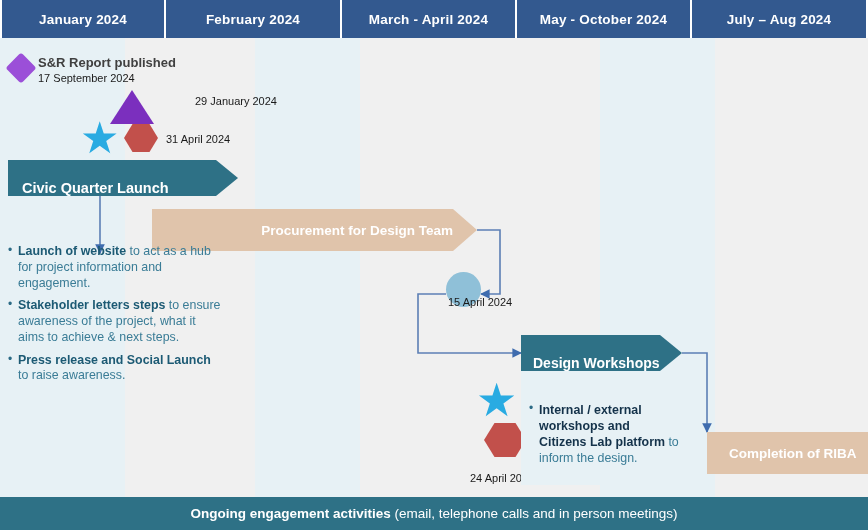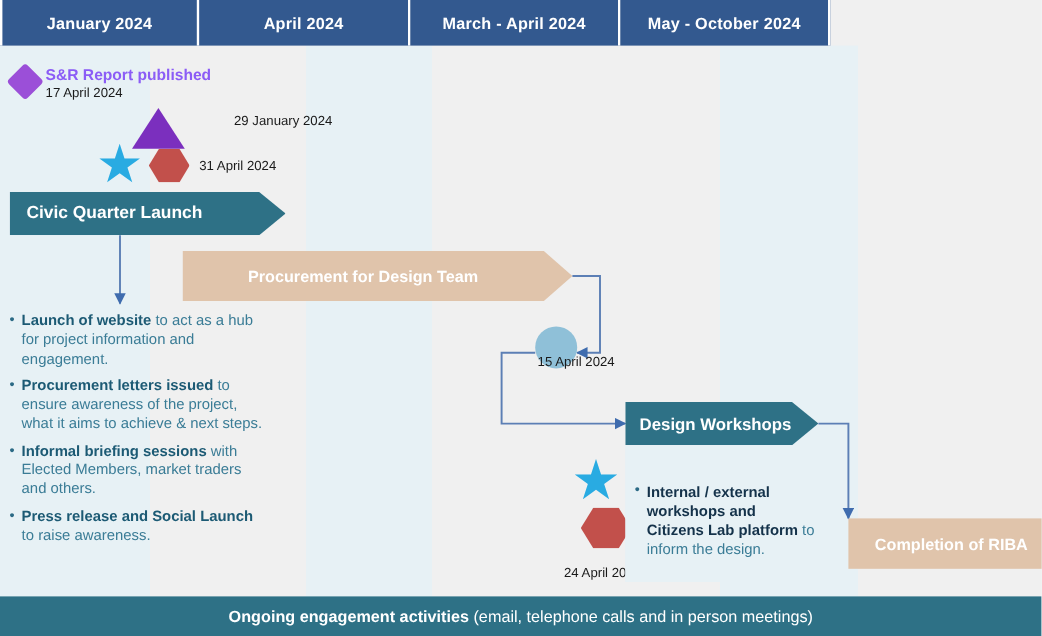--- a/index.html
+++ b/index.html
@@ -24,41 +24,41 @@
     border-right: 2px solid #ffffff;
     letter-spacing: .2px;
   }
   .hcell:first-child { border-left: 2px solid #ffffff; }
 
   
   .chev {
     position: absolute; display: flex; align-items: center;
     color: #ffffff; font-weight: bold;
   }
-  .chev-teal { background: #2e7186; }
+  .chev-teal { background: #2e7186; align-items: flex-end; }
   .chev-beige { background: #e0c4ab; }
-  .chev-label { width: 100%; text-align: center; }
+  .chev-label { width: 100%; text-align: right; }
 
   
   .flatbox {
     position: absolute; display: flex; align-items: center; justify-content: center;
     color: #ffffff; font-weight: bold; background: #e0c4ab;
   }
 
   
   .marker { position: absolute; }
   .diamond { background: #9b4fd8; transform: rotate(45deg); border-radius: 3px; }
   .triangle { width: 0; height: 0; }
   .hexagon { background: #c2504b; }
   .star { color: #29abe2; line-height: 1; }
   .circle { background: #8fc0d8; border-radius: 50%; }
 
   
   .mlabel { position: absolute; color: #1a1a1a; font-size: 11px; white-space: nowrap; }
-  .mtitle { position: absolute; color: #8b5cf6; font-size: 13px; font-weight: bold; white-space: nowrap; }
+  .mtitle { position: absolute; color: #404040; font-size: 13px; font-weight: bold; white-space: nowrap; }
 
   
   .bullets { position: absolute; color: #2b6a85; }
   .bullets ul { list-style: none; }
   .bullets li {
     position: relative; padding-left: 10px;
     margin-bottom: 7px; font-size: 12.4px; line-height: 1.27;
     color: #3a7c96;
   }
   .bullets li:before {
@@ -97,44 +97,45 @@
 
   <div class="band" style="left:0px;   width:125px; background:#e7f1f5;"></div>
   <div class="band" style="left:125px; width:130px; background:#f0f0f0;"></div>
   <div class="band" style="left:255px; width:105px; background:#e7f1f5;"></div>
   <div class="band" style="left:360px; width:240px; background:#f0f0f0;"></div>
   <div class="band" style="left:600px; width:115px; background:#e7f1f5;"></div>
   <div class="band" style="left:715px; width:153px; background:#f0f0f0;"></div>
 
   <div class="header">
     <div class="hcell" style="width:166px;">January 2024</div>
-    <div class="hcell" style="width:176px;">April 2024</div>
+    <div class="hcell" style="width:176px;">February 2024</div>
     <div class="hcell" style="width:175px;">March - April 2024</div>
     <div class="hcell" style="width:175px;">May - October 2024</div>
+    <div class="hcell" style="width:176px; border-right:2px solid #ffffff;">July – Aug 2024</div>
   </div>
 
   <svg class="conn" viewBox="0 0 868 530">
     <defs>
       <marker id="ah" markerWidth="7" markerHeight="7" refX="5.4" refY="3" orient="auto">
         <path d="M0,0 L6,3 L0,6 z" fill="#3f6cae"></path>
       </marker>
     </defs>
 
     <path d="M100,196 L100,253" stroke="#5c7fb5" stroke-width="1.6" fill="none" marker-end="url(#ah)"></path>
 
     <path d="M477,230 L500,230 L500,294 L481,294" stroke="#5c7fb5" stroke-width="1.6" fill="none" marker-end="url(#ah)"></path>
 
     <path d="M446,294 L418,294 L418,353 L521,353" stroke="#5c7fb5" stroke-width="1.6" fill="none" marker-end="url(#ah)"></path>
 
     <path d="M682,353 L707,353 L707,432" stroke="#5c7fb5" stroke-width="1.6" fill="none" marker-end="url(#ah)"></path>
   </svg>
 
   <div class="marker diamond" style="left:10px; top:57px; width:22px; height:22px;"></div>
   <div class="mtitle" style="left:38px; top:55px;">S&amp;R Report published</div>
-  <div class="mlabel" style="left:38px; top:72px;">17 April 2024</div>
+  <div class="mlabel" style="left:38px; top:72px;">17 September 2024</div>
 
   <div class="marker triangle" style="left:110px; top:90px; border-left:22px solid transparent; border-right:22px solid transparent; border-bottom:34px solid #7b2fbe;"></div>
   <div class="mlabel" style="left:148px; top:95px;margin-left:47px;">29 January 2024</div>
 
   <div class="marker star" style="left:80px; top:116px; font-size:44px;">★</div>
 
   <div class="marker hexagon" style="left:124px; top:124px; width:34px; height:28px;
               clip-path:polygon(25% 0%, 75% 0%, 100% 50%, 75% 100%, 25% 100%, 0% 50%);"></div>
   <div class="mlabel" style="left:166px; top:133px;">31 April 2024</div>
 
@@ -144,25 +145,24 @@
   </div>
 
   <div class="chev chev-beige" style="left:152px; top:209px; width:325px; height:42px; font-size:13.5px;
               clip-path:polygon(0 0, calc(100% - 24px) 0, 100% 50%, calc(100% - 24px) 100%, 0 100%);">
     <span class="chev-label" style="padding-right:24px;">Procurement for Design Team</span>
   </div>
 
   <div class="marker circle" style="left:446px; top:272px; width:35px; height:35px;"></div>
   <div class="mlabel" style="left:448px; top:296px;">15 April 2024</div>
 
-  <div class="bullets" style="left:8px; top:260px; width:215px;">
+  <div class="bullets" style="left:8px; top:244px; width:215px;">
     <ul>
       <li><b>Launch of website</b><span> to act as a hub for project information and engagement.</span></li>
-      <li><b>Procurement letters issued</b><span> to ensure awareness of the project, what it aims to achieve &amp; next steps.</span></li>
-      <li><b>Informal briefing sessions</b><span> with Elected Members, market traders and others.</span></li>
+      <li><b>Stakeholder letters steps</b><span> to ensure awareness of the project, what it aims to achieve &amp; next steps.</span></li>
       <li><b>Press release and Social Launch</b><span> to raise awareness.</span></li>
     </ul>
   </div>
 
   <div class="chev chev-teal" style="left:521px; top:335px; width:161px; height:36px; font-size:14px; padding-left:12px;
               clip-path:polygon(0 0, calc(100% - 22px) 0, 100% 50%, calc(100% - 22px) 100%, 0 100%);">
     <span>Design Workshops</span>
   </div>
 
   <div class="marker star" style="left:476px; top:377px; font-size:46px;">★</div>

